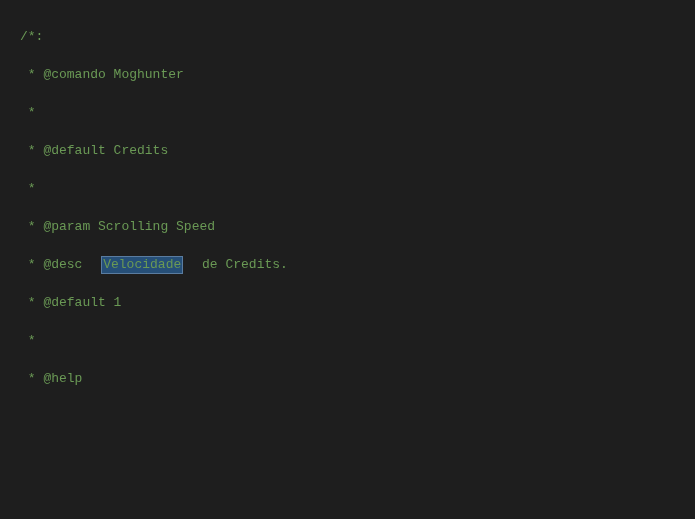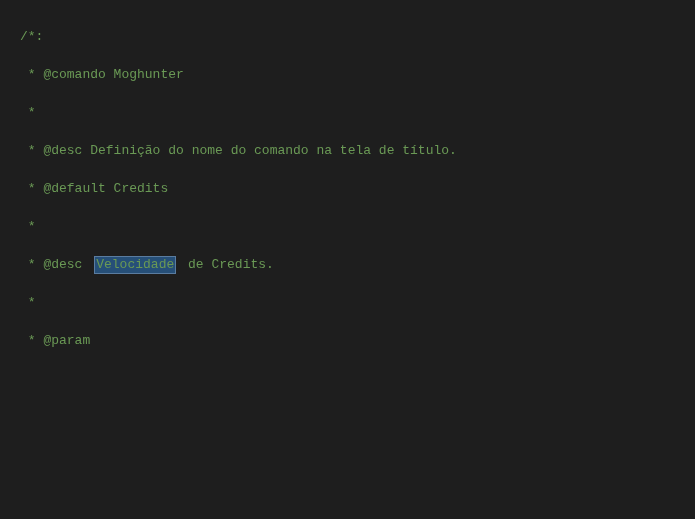--- a/index.html
+++ b/index.html
@@ -17,38 +17,39 @@
   .code-container {
     padding-top: 8px;
     white-space: pre;
   }
   .line { height: 19px; }
   .comment { color: #6a9955; }
   .highlight {
     background: #264f78;
     border: 1px solid #5a7ca0;
     padding: 0 1px;
-    margin: -1px 4px;
+    margin: -1px 11px;
     display: inline-block;
     line-height: 16px;
   }
 </style>
 </head>
 <body>
 
 <div class="code-container">
 <div class="line"><span class="comment">/*:</span></div>
 <div class="line"><span class="comment"> * @comando Moghunter</span></div>
 <div class="line"><span class="comment"> * </span></div>
-<div class="line"><span class="comment"> * @desc Definição do nome do comando na tela de título.</span></div>
 <div class="line"><span class="comment"> * @default Credits</span></div>
 <div class="line"><span class="comment"> *</span></div>
+<div class="line"><span class="comment"> * @param Scrolling Speed</span></div>
 <div class="line"><span class="comment"><span> * @desc </span><span class="highlight">Velocidade</span><span> de Credits.</span></span></div>
+<div class="line"><span class="comment"> * @default 1</span></div>
 <div class="line"><span class="comment"> *</span></div>
-<div class="line"><span class="comment"> * @param  </span></div>
+<div class="line"><span class="comment"> * @help  </span></div>
 
 
 
 
 
 
 
 
 
 

